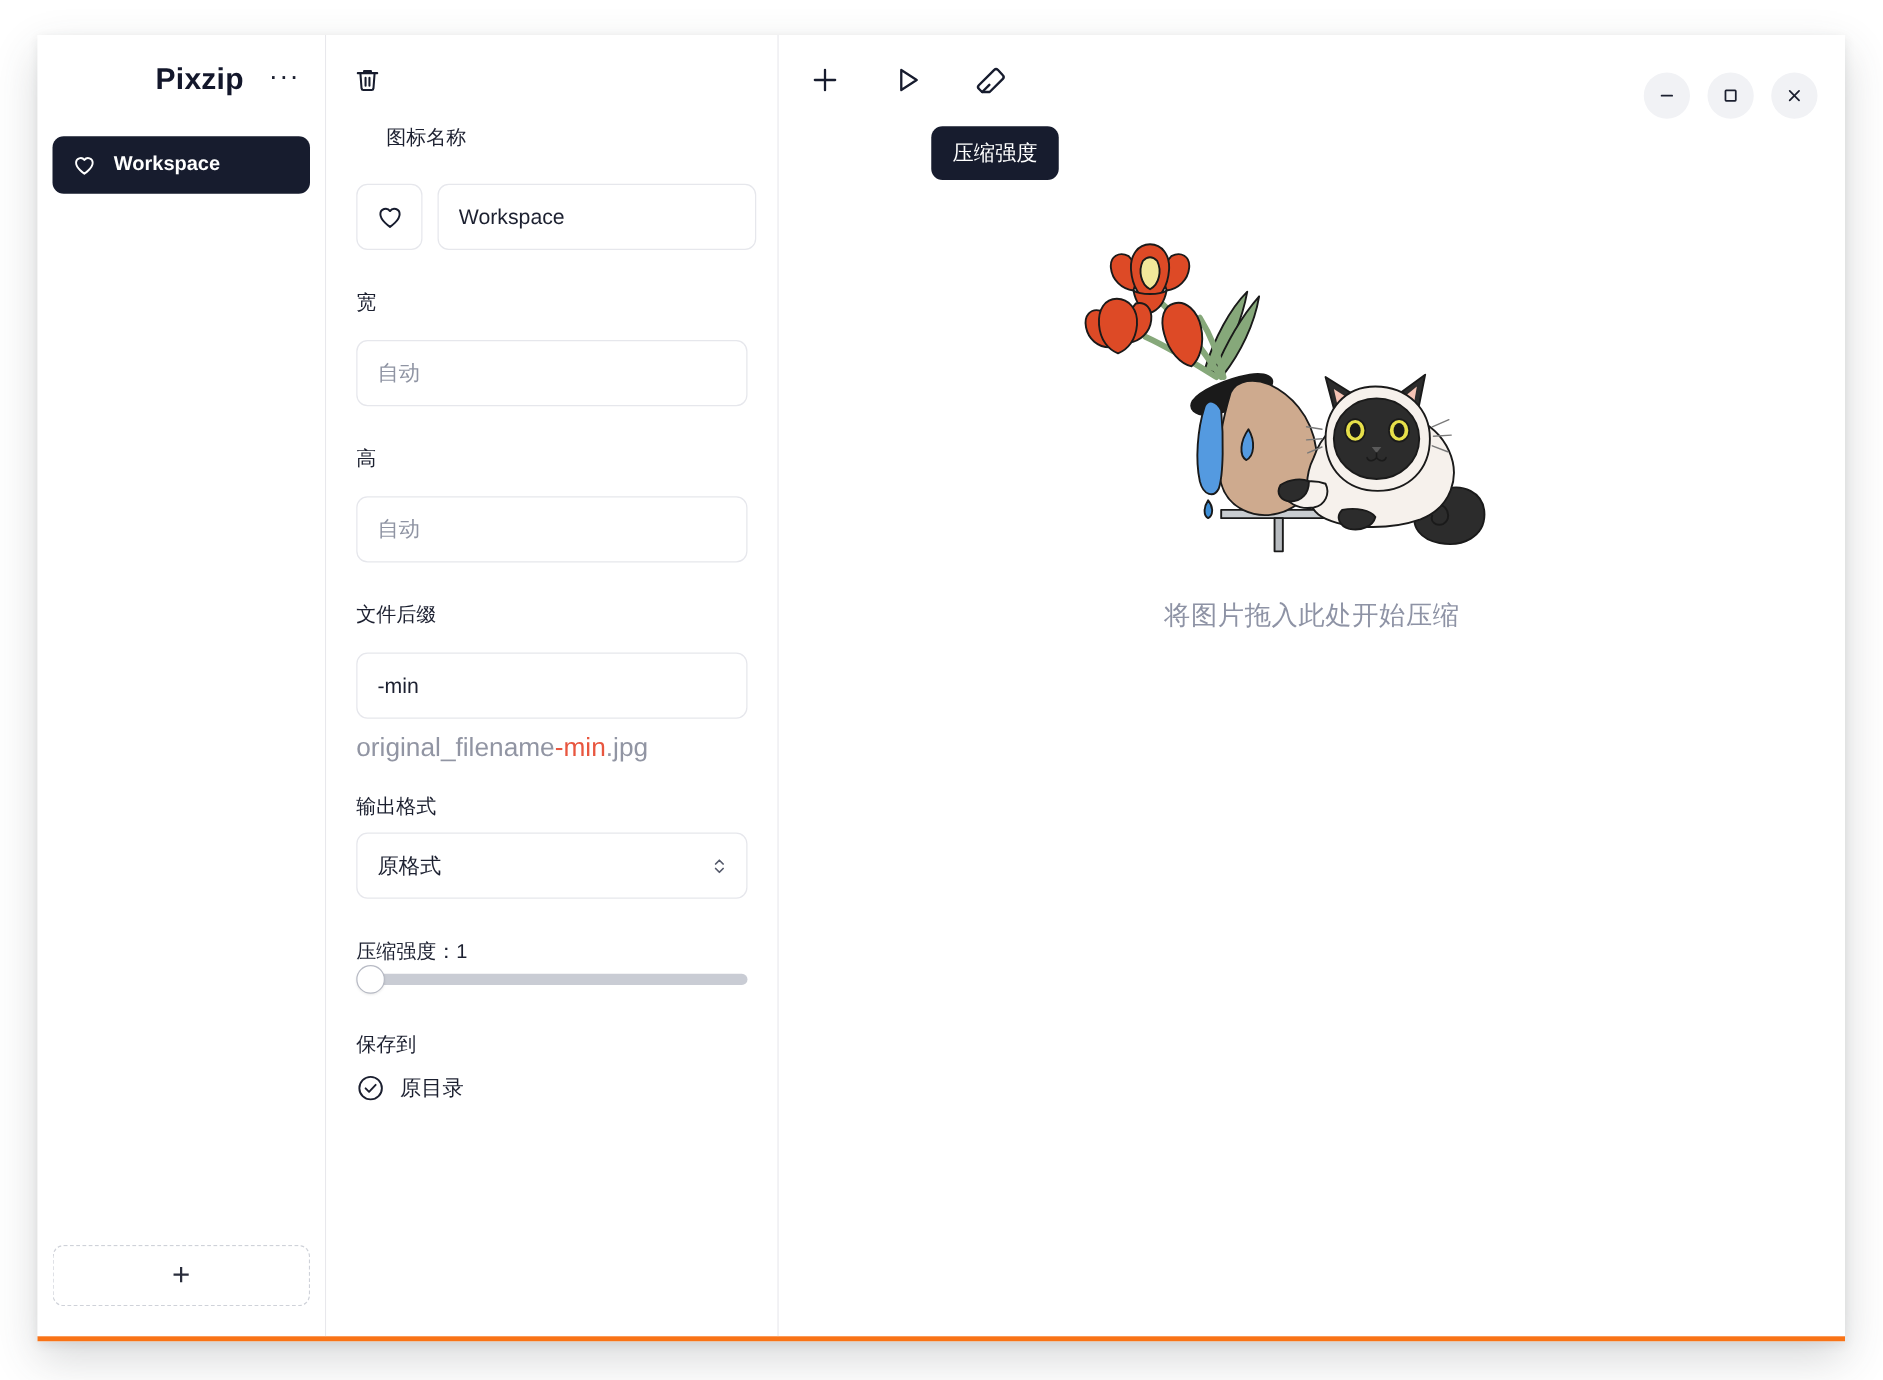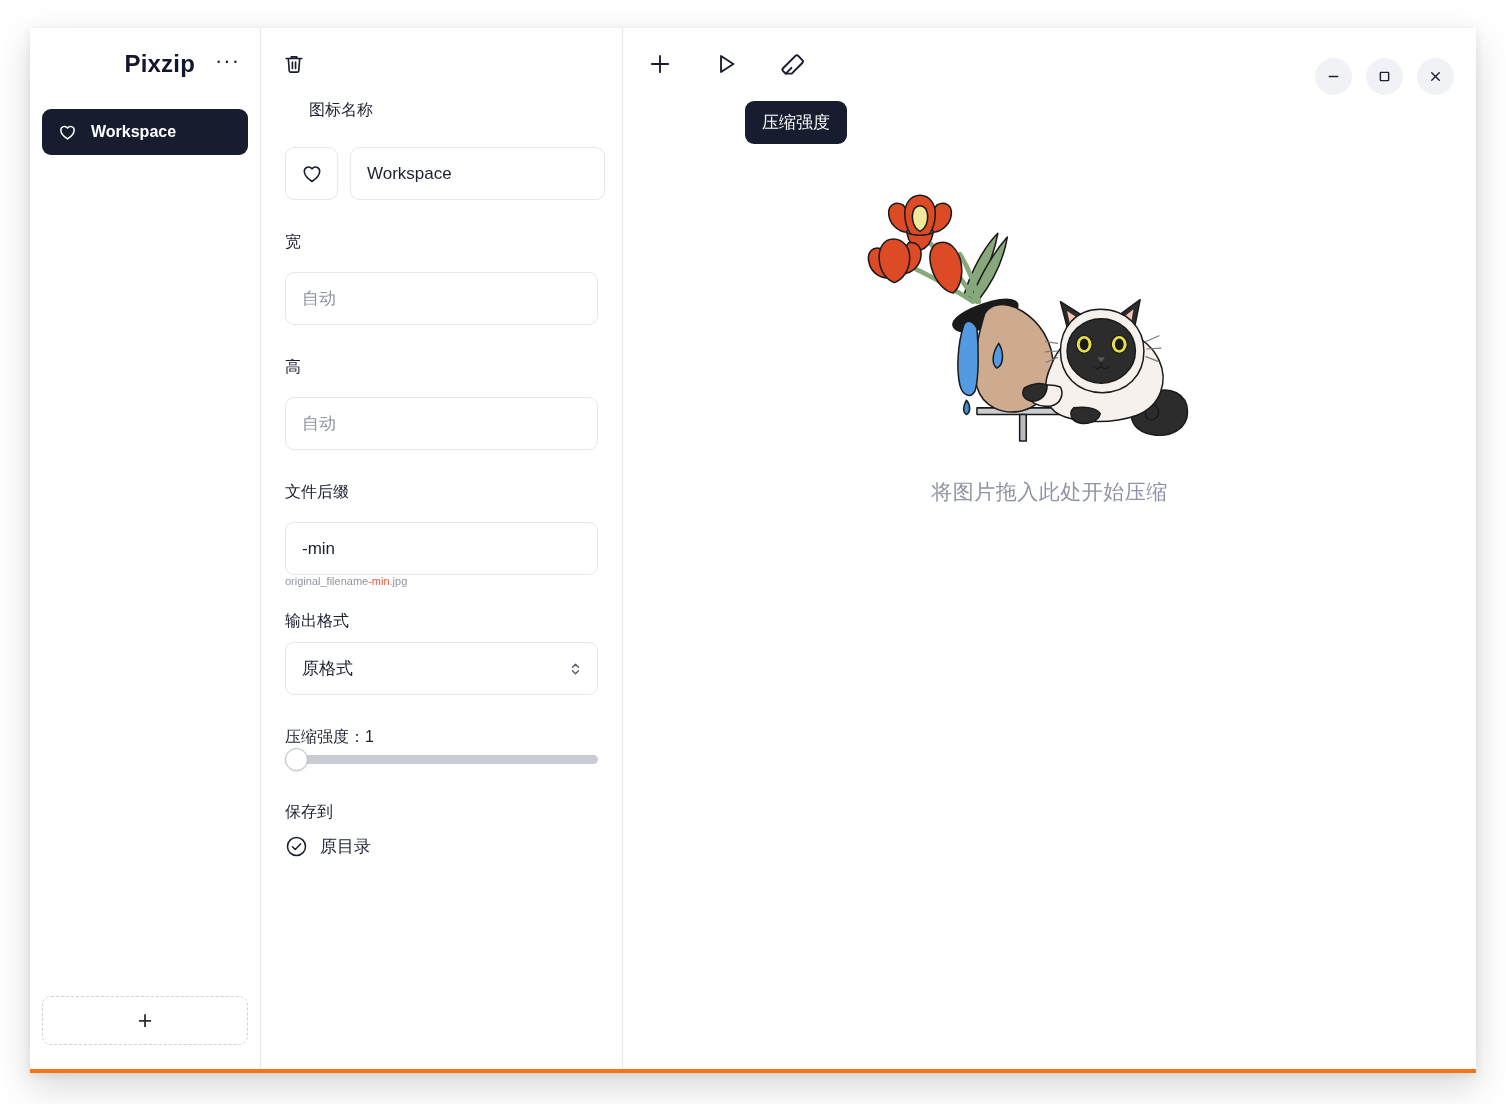--- a/index.html
+++ b/index.html
@@ -190,22 +190,22 @@
     outline: none;
     font-family: inherit;
     margin-top: 19px;
   }
   .full-input::placeholder { color: #8f94a3; }
 
   .gap-lg { height: 32px; }
   .gap-md { height: 24px; }
 
   .suffix-hint {
-    margin-top: 0;
-    font-size: 11px;
+    margin-top: 12px;
+    font-size: 21px;
     color: #9195a3;
     font-family: inherit;
   }
   .suffix-hint .hl { color: #e8563f; }
 
   .select-wrap { position: relative; text-align: center; }
   .select-box {
     width: 100%;
     height: 53px;
     border: 1px solid #e6e7ec;

